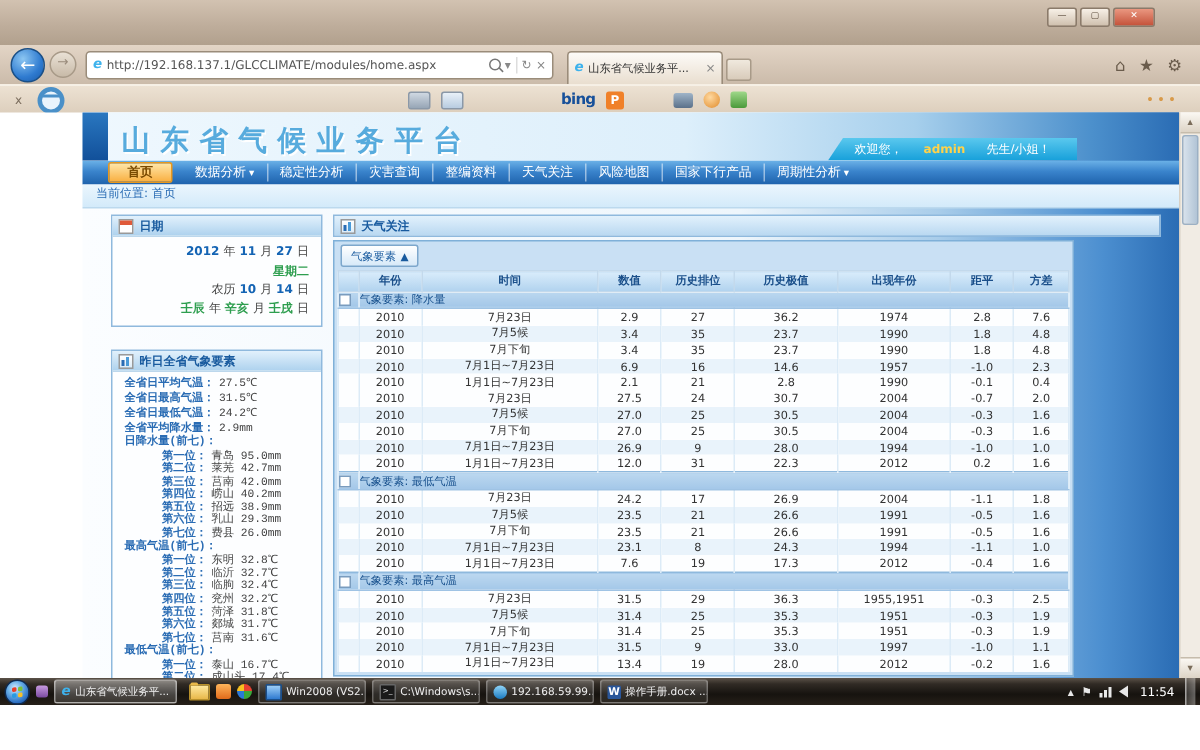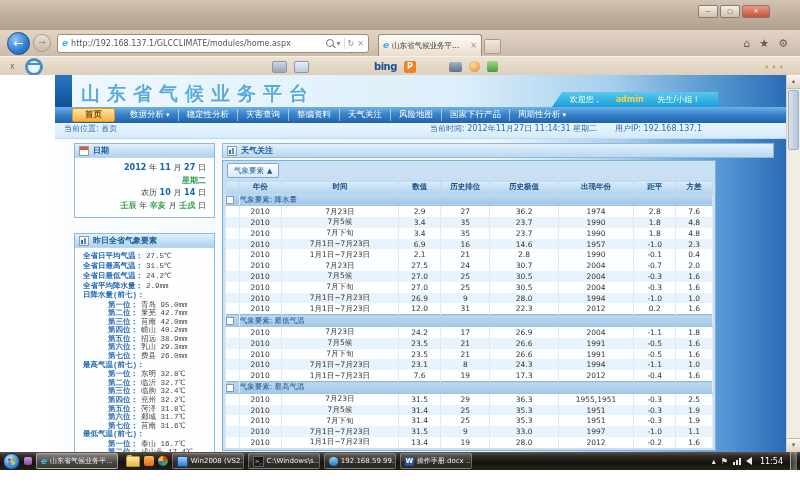--- a/index.html
+++ b/index.html
@@ -272,24 +272,20 @@
             <span>国家下行产品</span>
           </div>
           <div class="nav-item">
             <span>周期性分析</span>
             <span class="arr">▾</span>
           </div>
         </div>
 
       <div class="crumb">
         <span>当前位置: 首页</span>
-        <span class="crumb-right">
-          <span>当前时间: 2012年11月27日 11:14:31 星期二</span>
-          <span>用户IP: 192.168.137.1</span>
-        </span>
       </div>
 
       <div class="content">
         <div class="sidebar">
           <div class="panel">
             <div class="panel-header">
               <span class="ph-ico cal"></span>
               <span>日期</span>
             </div>
             <div class="date-body">

